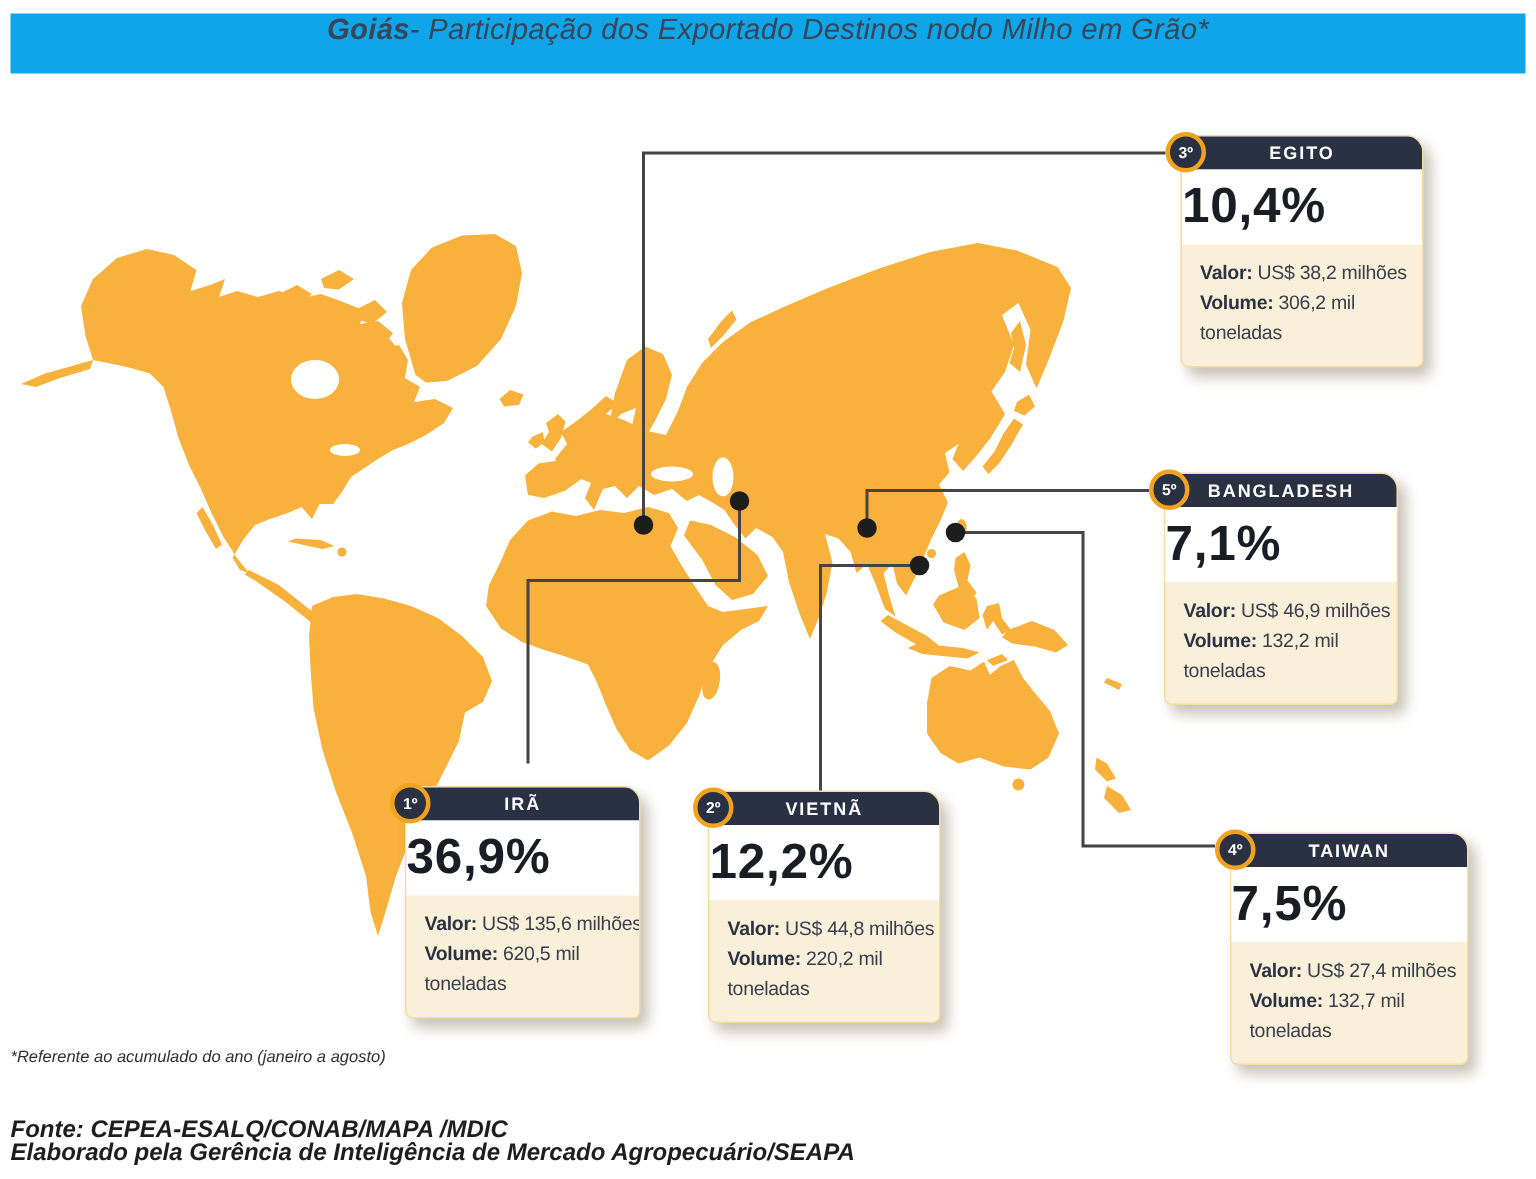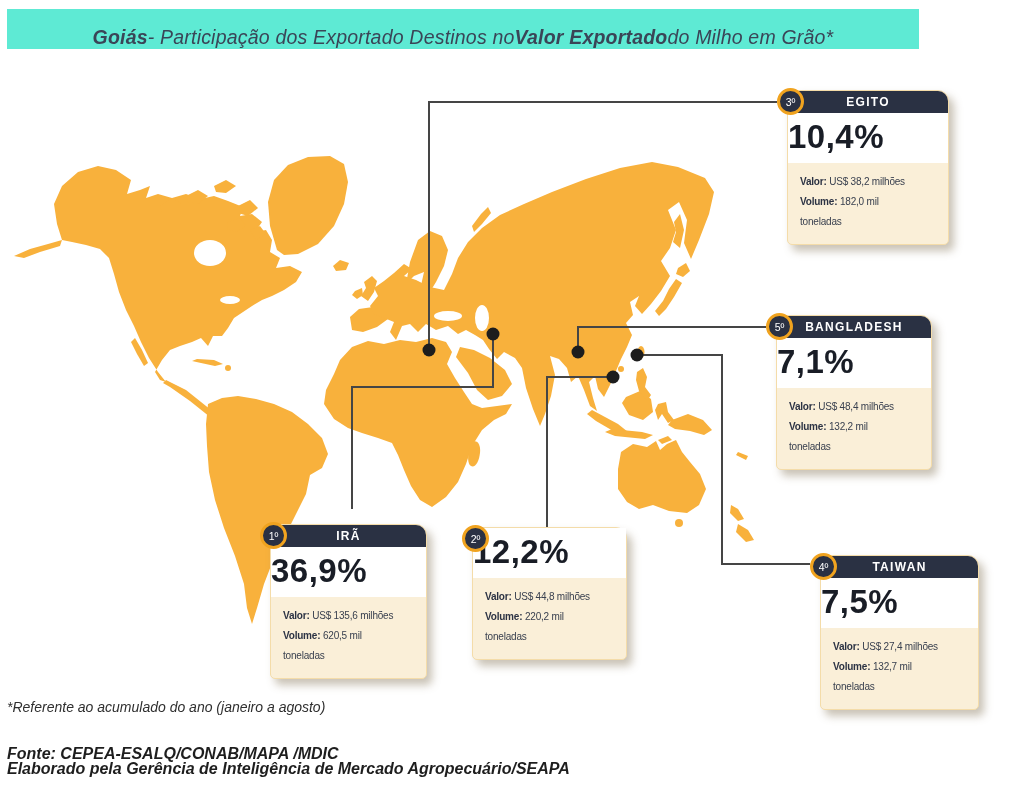--- a/index.html
+++ b/index.html
@@ -1,70 +1,69 @@
 <!DOCTYPE html>
 <html><head>
 <meta charset="utf-8">
 <style>
   html,body { margin:0; padding:0; background:#ffffff; }
   .canvas {
     position:relative; width:1024px; height:786px; background:#ffffff;
     font-family:"Liberation Sans", sans-serif; overflow:hidden;
   }
   .title-band {
-    position:absolute; left:7px; top:9px; width:912px; height:40px;
-    background:#5eead4; display:flex; align-items:flex-end; justify-content:center;
+    position:absolute; left:7px; top:9px; width:1010px; height:40px;
+    background:#0ea5e9; display:flex; align-items:flex-start; justify-content:center;
     font-style:italic; font-size:19.5px; color:#3A4557; letter-spacing:0.2px;
   }
   .title-band .tbold { font-weight:bold; }
   .map-svg { position:absolute; left:0; top:0; width:1024px; height:786px; }
 
   .card {
     position:absolute; background:#FAEFD8; border:1px solid #F4DCA9;
     border-radius:11px 11px 5px 5px;
     box-shadow:5px 6px 9px rgba(135,120,90,0.45);
   }
   .card-header {
     height:22px; line-height:22px; background:#2A3143; border-radius:10px 10px 0 0;
     color:#ffffff; font-weight:bold; font-size:12px; letter-spacing:1.3px;
     text-align:center;
   }
   .card-share {
     background:#ffffff; font-weight:bold; font-size:33px;
     letter-spacing:0.5px; color:#191D26; padding:5px 0 7px 0;
   }
   .card-body {
-    padding:9px 20px 12px 12px; font-size:10px; letter-spacing:-0.2px;
+    padding:9px 20px 12px 12px; font-size:13px; letter-spacing:-0.2px;
     color:#39404F; line-height:20px; white-space:nowrap; overflow:hidden;
   }
   .card-body b { color:#2C3344; }
   .badge {
     position:absolute; left:-11px; top:-3px; width:21px; height:21px;
     background:#2A3143; border:3.5px solid #F0A31F; border-radius:50%;
-    color:#ffffff; font-weight:normal; font-size:10.5px;
+    color:#ffffff; font-weight:bold; font-size:10.5px;
     display:flex; align-items:center; justify-content:center; z-index:2;
   }
   .fn {
-    position:absolute; left:7px; top:699px; font-size:14px; font-style:italic;
+    position:absolute; left:7px; top:699px; font-size:11px; font-style:italic;
     color:#2F2F2F;
   }
   .src {
     position:absolute; left:7px; top:747px; font-size:16px; font-style:italic;
     font-weight:bold; color:#1E1E1E; line-height:14.5px;
   }
 </style>
 </head>
 <body>
 
 <div class="canvas">
 
   <div class="title-band">
     <span class="tbold">Goiás</span>
       <span> - Participação dos Exportado Destinos no </span>
-      <span class="tbold">Valor Exportado</span>
       <span> do Milho em Grão*</span>
   </div>
 
   <svg class="map-svg" viewBox="0 0 1024 786">
     <g fill="#F8B13C" stroke="none">
 
       <path d="M14,256 L30,249 L48,244 L62,240 L57,224 L54,204 L62,186 L78,172 L98,166 L116,170 L131,180 L127,194 L140,190 L150,186 L146,198 L158,194 L172,198 L186,194 L200,199 L214,196 L228,201 L243,207 L240,216 L252,214 L262,222 L255,232 L266,230 L272,240 L270,252 L280,258 L276,268 L290,266 L302,272 L296,282 L284,290 L272,296 L262,300 L252,306 L243,312 L234,318 L228,328 L222,336 L213,336 L208,346 L201,338 L192,342 L180,346 L170,350 L162,360 L155,372 L160,380 L166,382 L158,372 L149,358 L141,342 L134,326 L126,310 L119,292 L114,274 L109,258 L100,249 L86,245 L72,242 L62,240 L60,246 L40,252 L24,258 Z"></path>
       <path d="M135,338 L142,350 L148,363 L144,366 L137,354 L131,342 Z"></path>
       <path d="M166,380 L176,385 L186,390 L196,398 L206,406 L214,412 L210,417 L200,409 L190,401 L180,394 L170,387 L163,383 Z"></path>
       <path d="M197,359 L214,360 L223,364 L215,366 L201,363 L192,361 Z"></path>
@@ -148,56 +147,57 @@
     <div class="card-share">36,9%</div>
     <div class="card-body">
       <div><b>Valor:</b> <span>US$ 135,6 milhões</span></div>
       <div><b>Volume:</b> <span>620,5 mil</span></div>
       <div>toneladas</div>
     </div>
   </div>
 
   <div class="card" style="left:472px; top:527px; width:153px;">
     <div class="badge">2º</div>
+    <div class="card-header">VIETNÃ</div>
     <div class="card-share">12,2%</div>
     <div class="card-body">
       <div><b>Valor:</b> <span>US$ 44,8 milhões</span></div>
       <div><b>Volume:</b> <span>220,2 mil</span></div>
       <div>toneladas</div>
     </div>
   </div>
 
   <div class="card" style="left:787px; top:90px; width:160px;">
     <div class="badge">3º</div>
     <div class="card-header">EGITO</div>
     <div class="card-share">10,4%</div>
     <div class="card-body">
       <div><b>Valor:</b> <span>US$ 38,2 milhões</span></div>
-      <div><b>Volume:</b> <span>182,0 mil</span></div>
+      <div><b>Volume:</b> <span>306,2 mil</span></div>
       <div>toneladas</div>
     </div>
   </div>
 
   <div class="card" style="left:820px; top:555px; width:157px;">
     <div class="badge">4º</div>
     <div class="card-header">TAIWAN</div>
     <div class="card-share">7,5%</div>
     <div class="card-body">
       <div><b>Valor:</b> <span>US$ 27,4 milhões</span></div>
       <div><b>Volume:</b> <span>132,7 mil</span></div>
       <div>toneladas</div>
     </div>
   </div>
 
   <div class="card" style="left:776px; top:315px; width:154px;">
     <div class="badge">5º</div>
     <div class="card-header">BANGLADESH</div>
     <div class="card-share">7,1%</div>
     <div class="card-body">
-      <div><b>Valor:</b> <span>US$ 48,4 milhões</span></div>
+      <div><b>Valor:</b> <span>US$ 46,9 milhões</span></div>
       <div><b>Volume:</b> <span>132,2 mil</span></div>
       <div>toneladas</div>
     </div>
   </div>
 
   <div class="fn">*Referente ao acumulado do ano (janeiro a agosto)</div>
   <div class="src">
     <div>Fonte: CEPEA-ESALQ/CONAB/MAPA /MDIC</div>
     <div>Elaborado pela Gerência de Inteligência de Mercado Agropecuário/SEAPA</div>
   </div>

